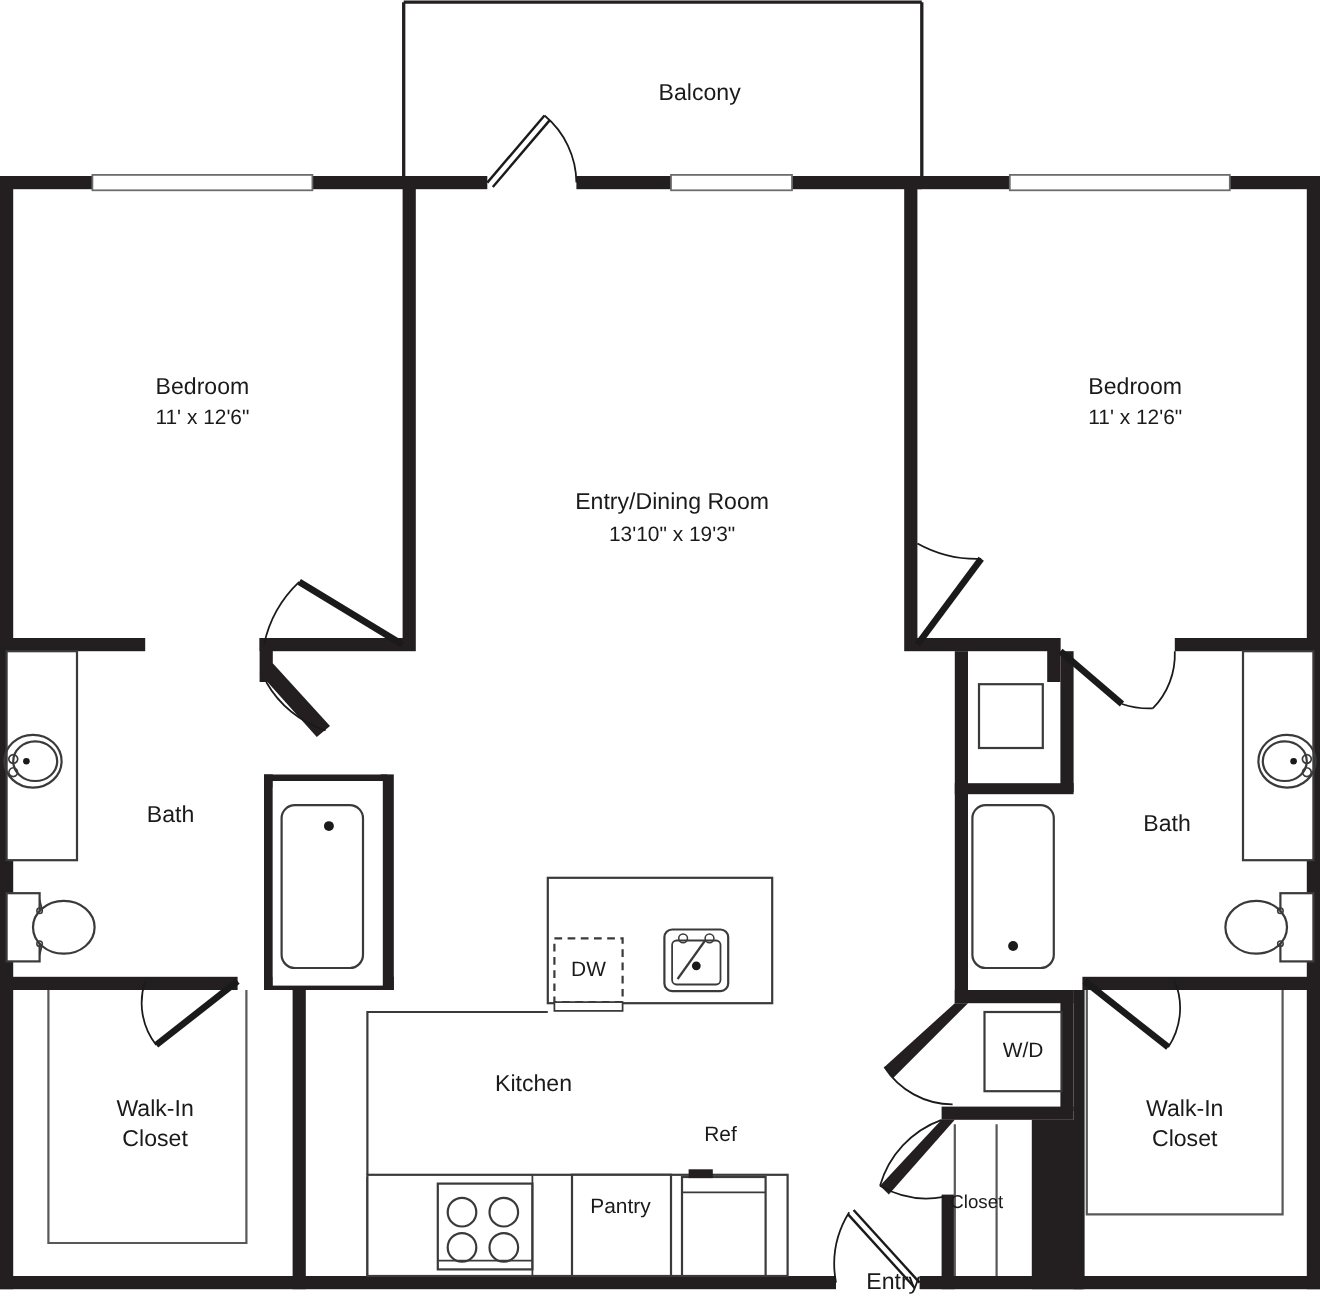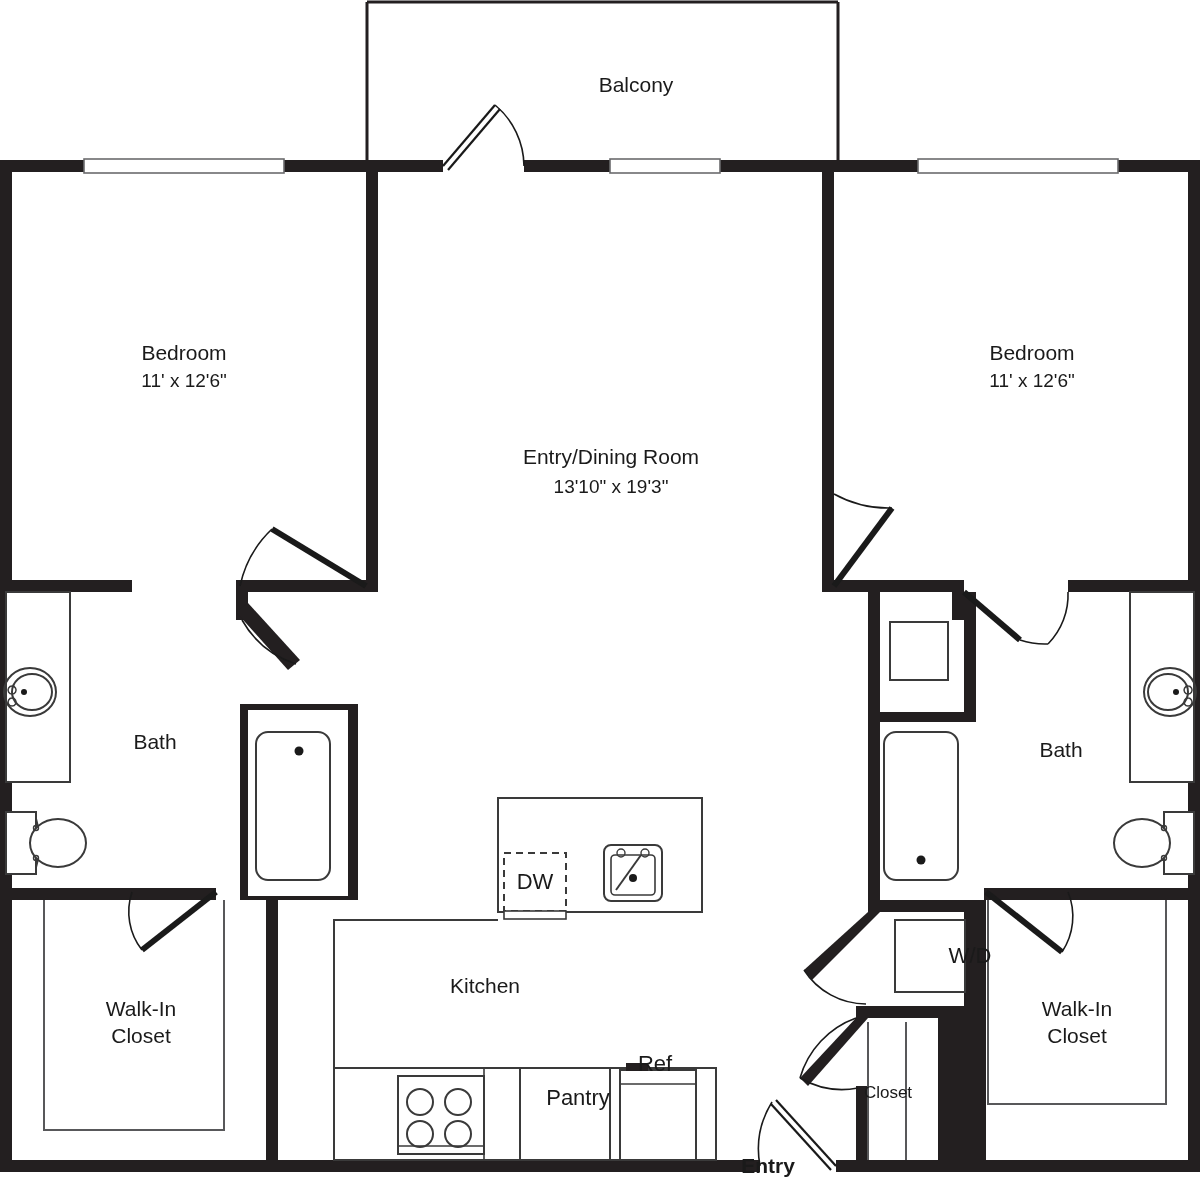--- a/index.html
+++ b/index.html
@@ -5,21 +5,21 @@
 <style>
   html,body{margin:0;padding:0;background:#ffffff;}
   body{width:1200px;height:1180px;overflow:hidden;
        font-family:"Liberation Sans","DejaVu Sans",sans-serif;}
   #plan-root{position:relative;width:1200px;height:1108px;background:#fff;}
   #plan-svg{position:absolute;left:0;top:0;width:1200px;height:1180px;display:block;}
   .lbl{position:absolute;color:#1a1a1a;text-align:center;line-height:1.28;
        white-space:nowrap;-webkit-font-smoothing:antialiased;}
   .room-name{font-size:21px;}
   .room-dim{font-size:19px;}
-  .fix-lbl{font-size:22px;}
+  .fix-lbl{font-size:19px;}
   .fix-lbl-sm{font-size:17px;}
   .vert{transform:rotate(90deg);transform-origin:center center;}
   .ctr{transform:translate(-50%,-50%);}
 </style>
 </head>
 <body>
 
 <div id="plan-root">
 
   <svg id="plan-svg" viewBox="0 0 1200 1180" xmlns="http://www.w3.org/2000/svg">
@@ -265,25 +265,25 @@
   <div class="lbl room-name ctr" style="left:1061px; top:750px;">Bath</div>
 
   <div class="lbl room-name ctr" style="left:141px; top:1009px;">Walk-In</div>
   <div class="lbl room-name ctr" style="left:141px; top:1036px;">Closet</div>
 
   <div class="lbl room-name ctr" style="left:1077px; top:1009px;">Walk-In</div>
   <div class="lbl room-name ctr" style="left:1077px; top:1036px;">Closet</div>
 
   <div class="lbl room-name ctr" style="left:485px; top:986px;">Kitchen</div>
 
-  <div class="lbl room-name ctr" style="left:768px; top:1166px;font-weight:bold;">Entry</div>
+  <div class="lbl room-name ctr" style="left:812px; top:1166px;">Entry</div>
 
   <div class="lbl fix-lbl ctr" style="left:535px; top:882px;">DW</div>
 
-  <div class="lbl fix-lbl ctr" style="left:578px; top:1098px;">Pantry</div>
-
-  <div class="lbl fix-lbl ctr" style="left:655px; top:1064px;">Ref</div>
-
-  <div class="lbl fix-lbl ctr" style="left:930px; top:956px;margin-left:40px;">W/D</div>
+  <div class="lbl fix-lbl ctr" style="left:564px; top:1098px;">Pantry</div>
+
+  <div class="lbl fix-lbl ctr" style="left:655px; top:1032px;">Ref</div>
+
+  <div class="lbl fix-lbl ctr" style="left:930px; top:956px;">W/D</div>
 
   <div class="lbl fix-lbl-sm ctr vert" style="left:888px; top:1093px;">Closet</div>
 
 </div>
 
 </body></html>

